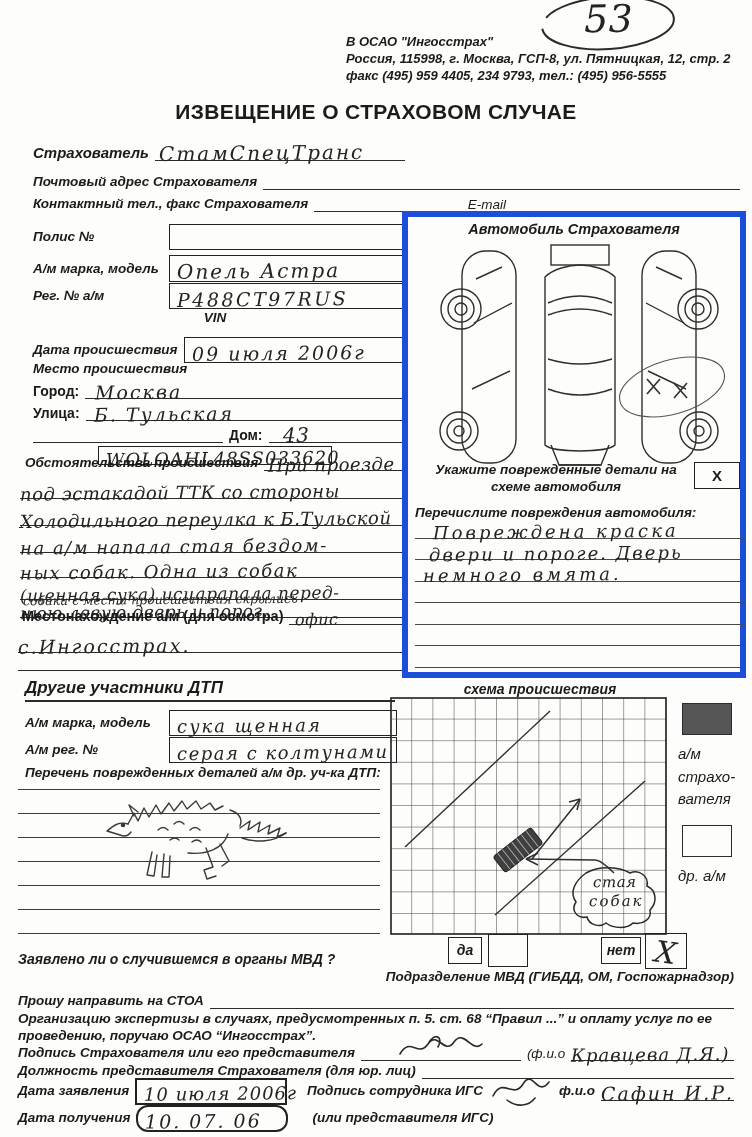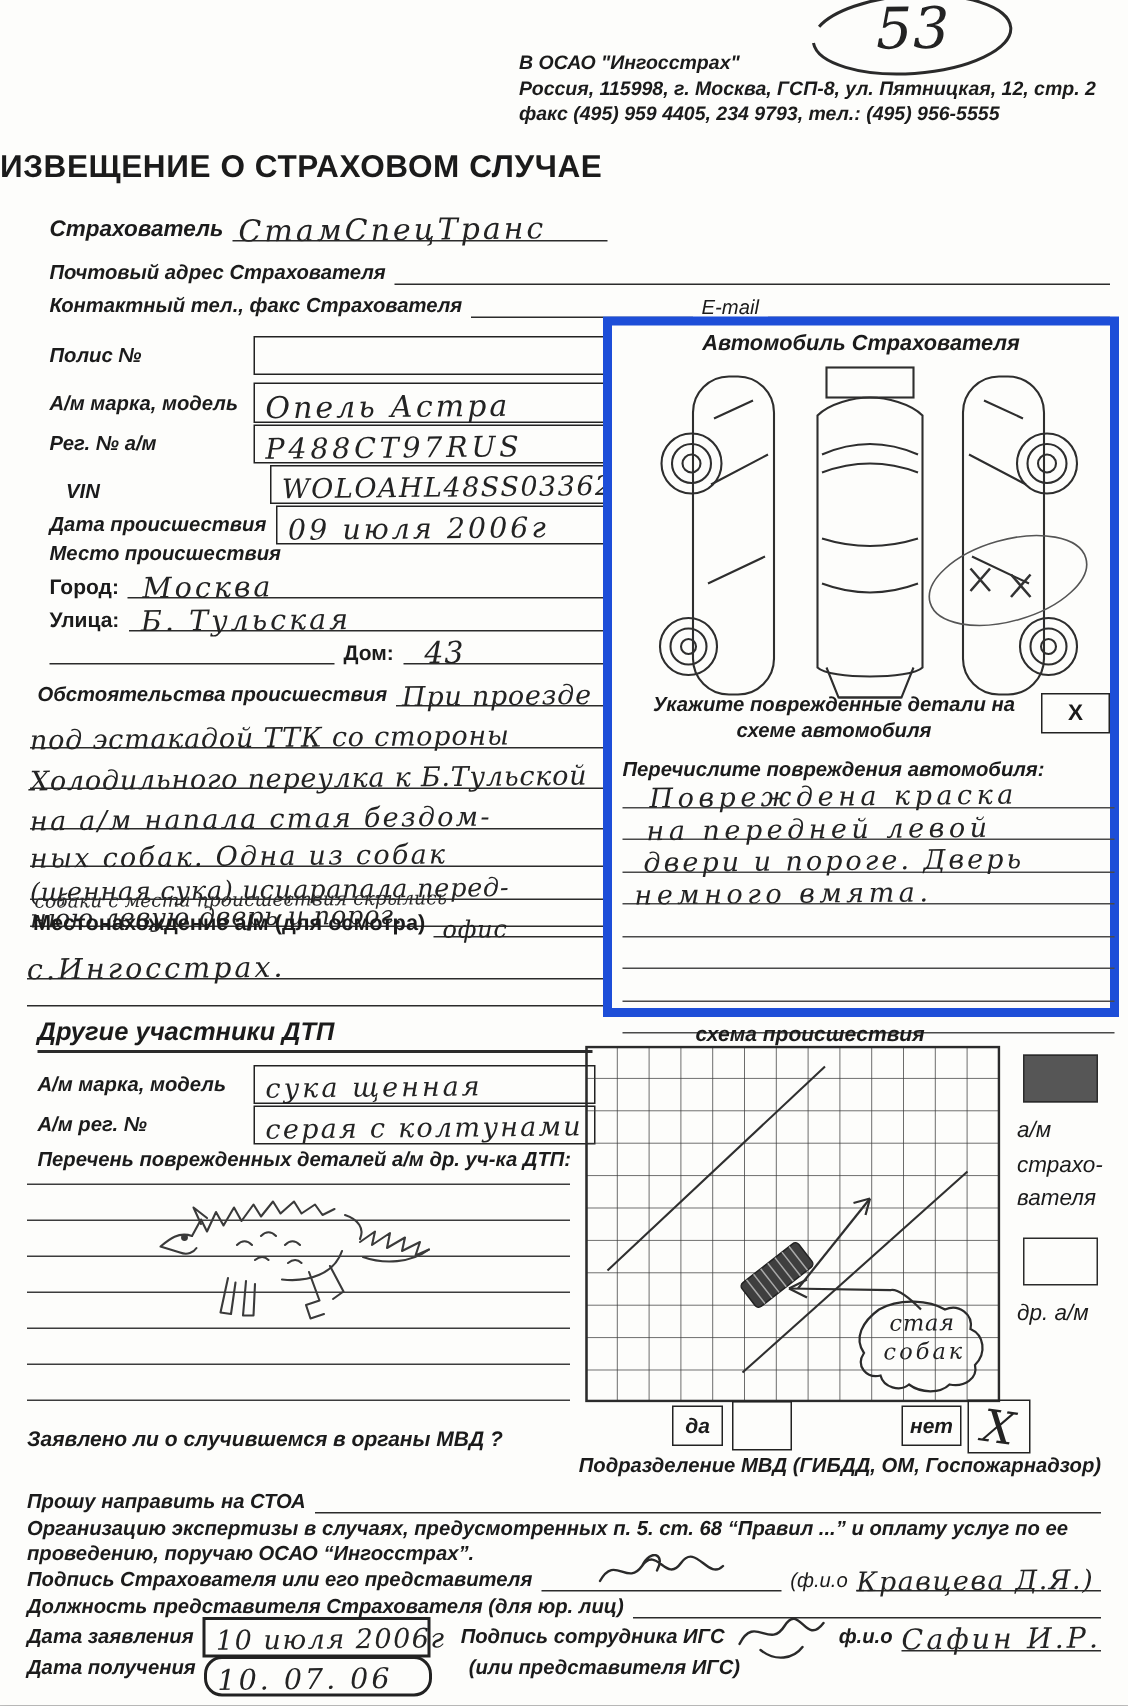--- a/index.html
+++ b/index.html
@@ -10,21 +10,21 @@
   .lbl{font-style:italic;font-weight:bold;font-size:13.5px;white-space:nowrap;line-height:1.15;}
   .lbli{font-style:italic;font-weight:normal;font-size:13.5px;white-space:nowrap;}
   .lblu{font-weight:bold;font-size:14px;white-space:nowrap;line-height:1.15;}
   .row{position:absolute;display:flex;align-items:flex-end;gap:6px;}
   .ul{flex:1 1 auto;border-bottom:1.5px solid #2b2b2b;display:flex;align-items:flex-end;min-height:14px;overflow:visible;}
   .hw{font-family:"DejaVu Serif",serif;font-style:italic;color:#232323;line-height:.95;
       white-space:nowrap;transform:translateY(3px) rotate(-.6deg);letter-spacing:.5px;}
   .fbox{border:1.7px solid #222;background:transparent;display:flex;align-items:center;
         padding:0 7px;box-sizing:border-box;}
   .org{font-style:italic;font-weight:bold;font-size:13px;line-height:17px;}
-  .title{font-weight:bold;font-size:21px;letter-spacing:.4px;}
+  .title{font-weight:bold;font-size:21px;letter-spacing:.4px;text-align:center;}
   .panel{border:6px solid #1d4ed8;box-sizing:border-box;background:#fdfdfb;}
   .ptitle{font-style:italic;font-weight:bold;font-size:14.5px;text-align:center;}
   .pnote{font-style:italic;font-weight:bold;font-size:13.5px;text-align:center;line-height:1.25;}
   .dmg-row{height:20.5px;border-bottom:1.3px solid #4a4a4a;display:flex;align-items:flex-end;overflow:visible;}
   .rule-row{height:23px;border-bottom:1.35px solid #3c3c3c;display:flex;align-items:flex-end;overflow:visible;}
   .chk{border:1.7px solid #222;display:flex;align-items:center;justify-content:center;box-sizing:border-box;}
   .legend-txt{font-style:italic;font-size:15px;line-height:1.5;}
   .smallhw{font-family:"DejaVu Serif",serif;font-style:italic;font-size:12.5px;color:#2a2a2a;white-space:nowrap;}
   svg{display:block;}
 </style>
@@ -76,21 +76,21 @@
     <span class="fbox" style="width:234px;height:27px;">
       <span class="hw" style="font-size:20px;letter-spacing:2px;">Опель Астра</span>
     </span>
   </div>
   <div class="row" style="left:33px;top:283px;width:372px;height:26px;align-items:center;">
     <span class="lbl" style="flex:0 0 130px;">Рег. № а/м</span>
     <span class="fbox" style="width:234px;height:26px;">
       <span class="hw" style="font-size:19px;letter-spacing:2.5px;">Р488СТ97RUS</span>
     </span>
   </div>
-  <div class="row" style="left:44px;top:310px;width:372px;height:26px;">
+  <div class="row" style="left:29px;top:310px;width:372px;height:26px;align-items:center;flex-direction:column;">
     <span class="lbl" style="flex:0 0 130px;">VIN</span>
     <span class="fbox" style="width:234px;height:26px;overflow:visible;">
       <span class="hw" style="font-size:18px;letter-spacing:1px;">WOLOAHL48SS033620</span>
     </span>
   </div>
   <div class="row" style="left:33px;top:337px;width:372px;height:26px;align-items:center;">
     <span class="lbl" style="flex:0 0 130px;">Дата происшествия</span>
     <span class="fbox" style="width:234px;height:26px;">
       <span class="hw" style="font-size:19px;letter-spacing:2px;">09 июля 2006г</span>
     </span>
@@ -258,23 +258,20 @@
       <span style="font-size:15px;font-weight:bold;">X</span>
     </div>
 
     <div class="abs lbl" style="left:7px;top:288px;">Перечислите повреждения автомобиля:</div>
 
     <div class="abs" style="left:7px;top:300px;width:328px;">
       <div class="dmg-row">
           <span class="hw" style="font-size:18px;margin-left:18px;letter-spacing:3px;">Повреждена краска</span>
         </div>
       <div class="dmg-row">
-          <span class="hw" style="font-size:18px;margin-left:16px;letter-spacing:3px;">на передней левой</span>
-        </div>
-      <div class="dmg-row">
           <span class="hw" style="font-size:18px;margin-left:14px;letter-spacing:2px;">двери и пороге. Дверь</span>
         </div>
       <div class="dmg-row">
           <span class="hw" style="font-size:18px;margin-left:8px;letter-spacing:3px;">немного вмята.</span>
         </div>
       <div class="dmg-row"></div>
         <div class="dmg-row"></div>
         <div class="dmg-row"></div>
         <div class="dmg-row"></div>
     </div>
@@ -374,21 +371,21 @@
       <svg width="64" height="30" viewBox="0 0 64 30">
         <path d="M4,20 C14,0 24,24 34,8 S48,22 60,6 M18,24 c10,8 22,6 28,-2" fill="none" stroke="#2a2a2a" stroke-width="1.6" stroke-linecap="round"></path>
       </svg>
     </span>
     <span class="lbl">ф.и.о</span>
     <span class="ul">
       <span class="hw" style="font-size:19px;letter-spacing:2px;">Сафин И.Р.</span>
     </span>
   </div>
 
-  <div class="row" style="left:18px;top:1104px;width:716px;height:28px;align-items:flex-start;">
+  <div class="row" style="left:18px;top:1104px;width:716px;height:28px;align-items:center;">
     <span class="lbl" style="flex:0 0 108px;">Дата получения</span>
     <span class="fbox" style="width:152px;height:27px;border-width:2px;border-radius:12px;">
       <span class="hw" style="font-size:19px;letter-spacing:2px;">10. 07. 06</span>
     </span>
     <span class="lbl" style="margin-left:18px;">(или представителя ИГС)</span>
   </div>
 
 </div>
 
 </body></html>

